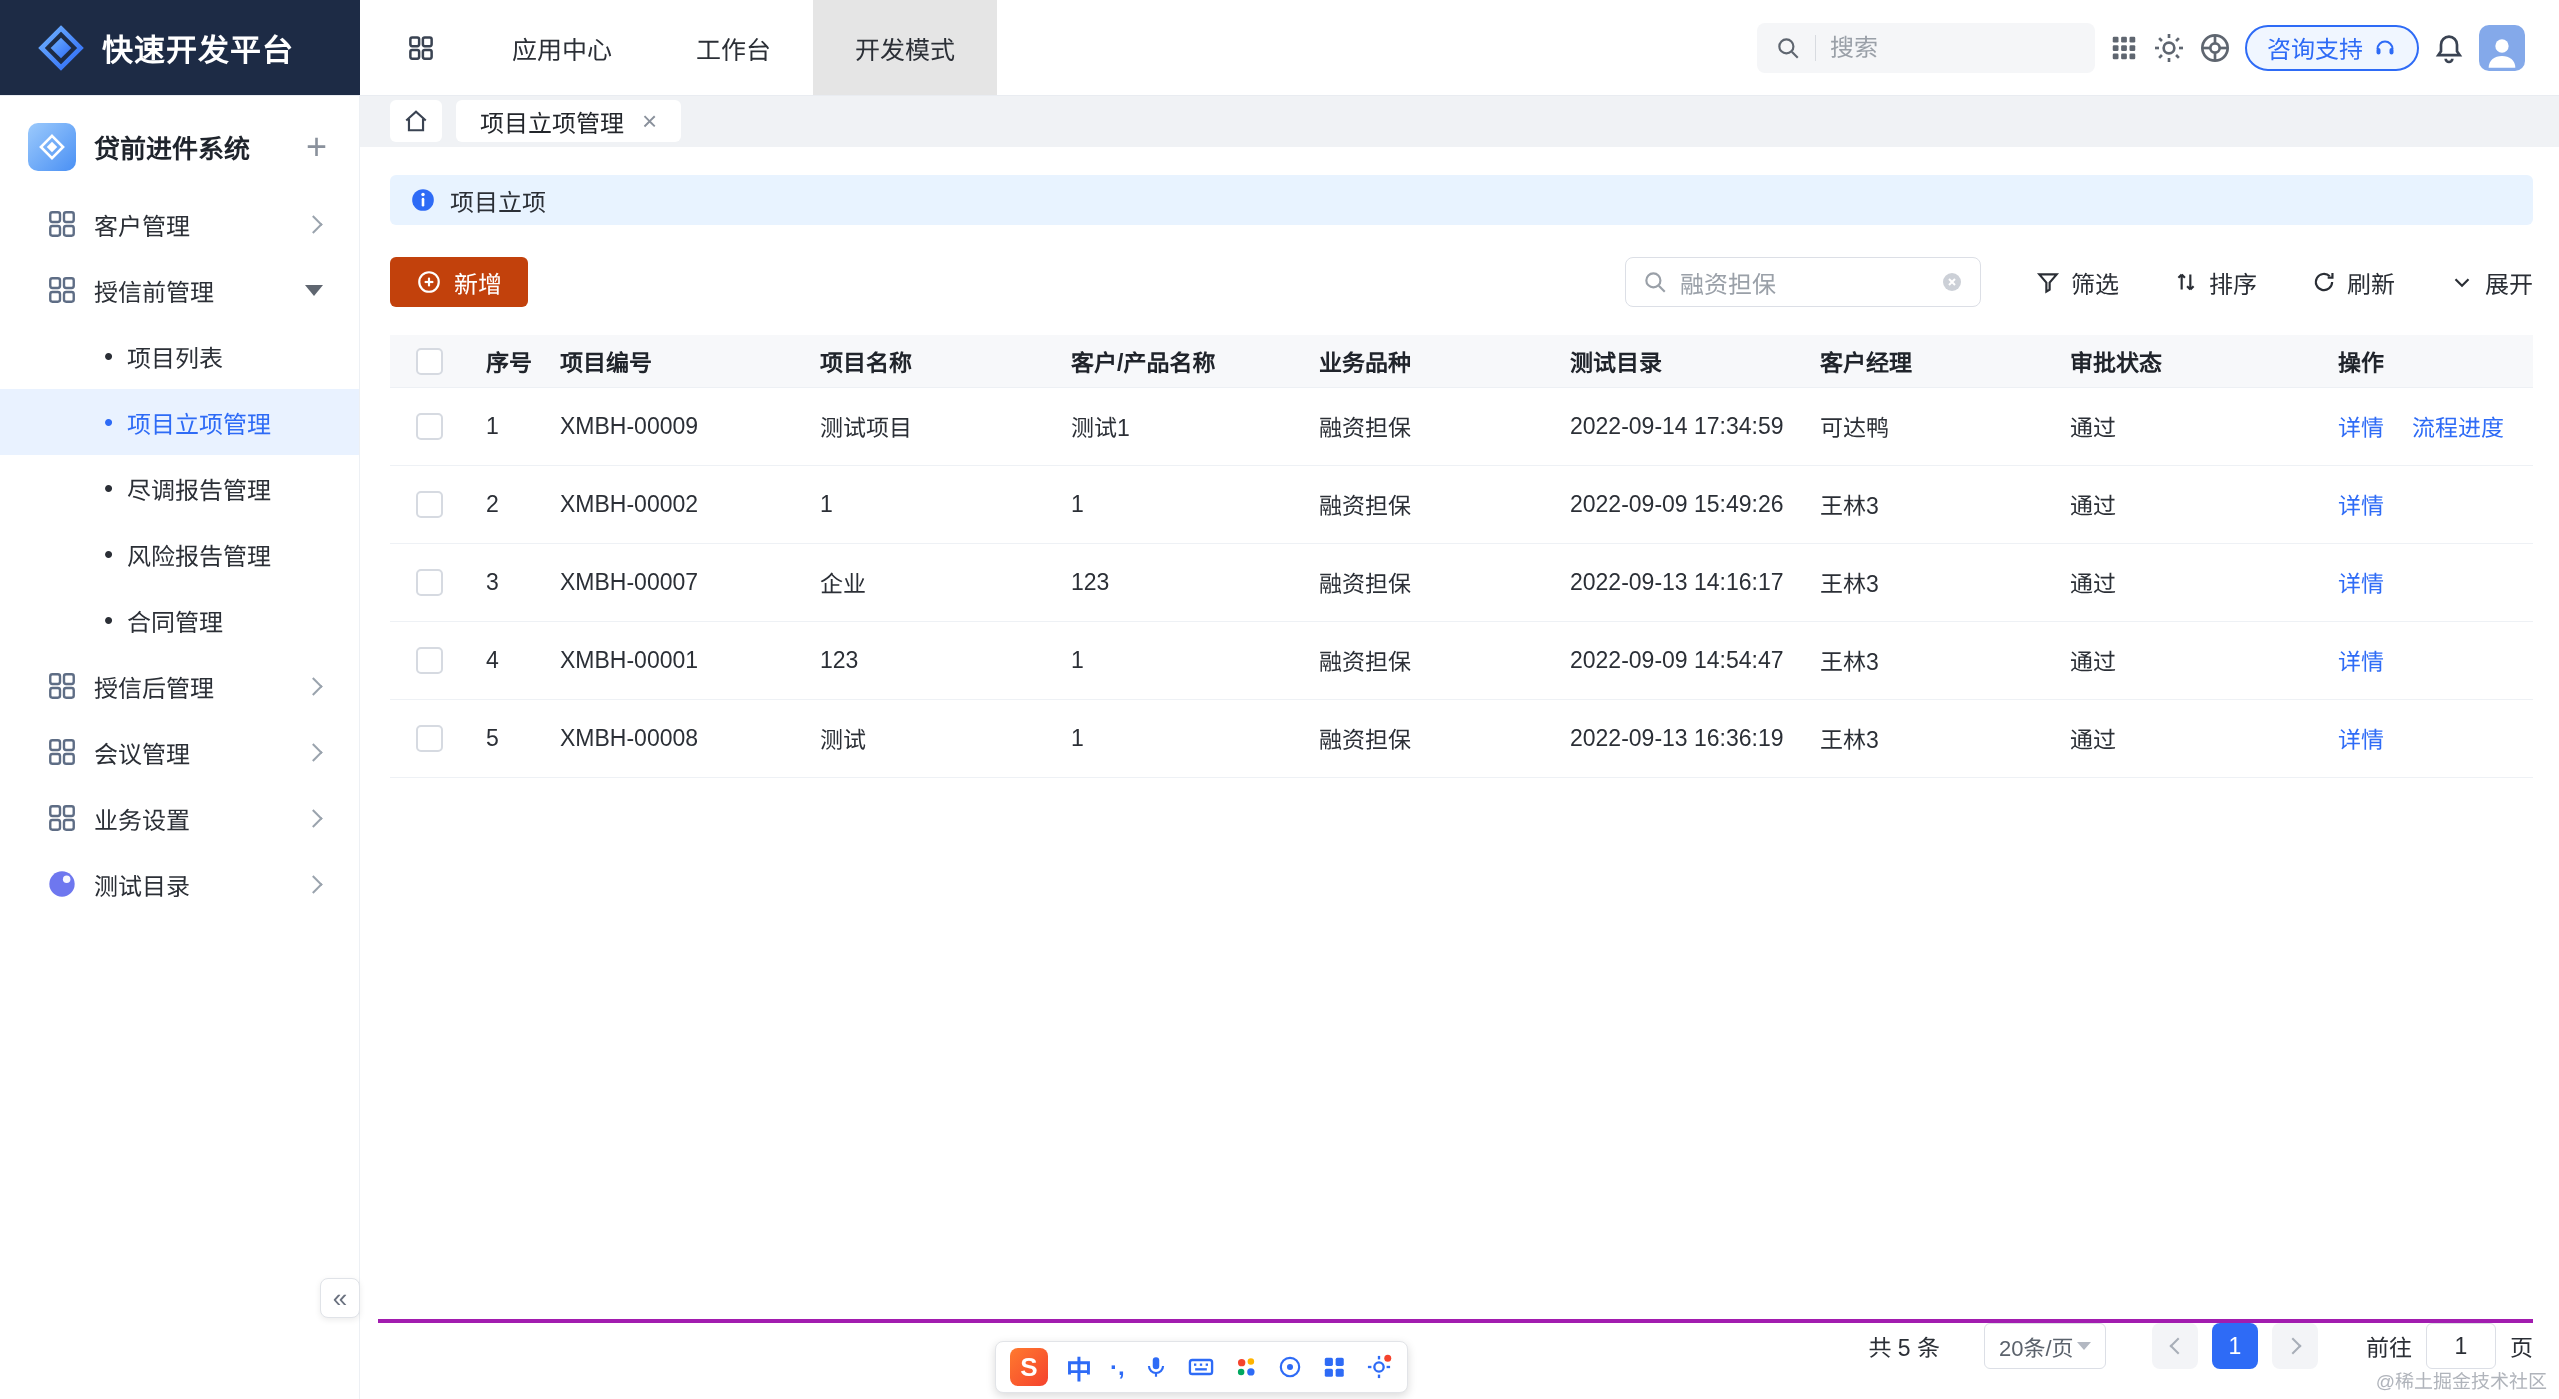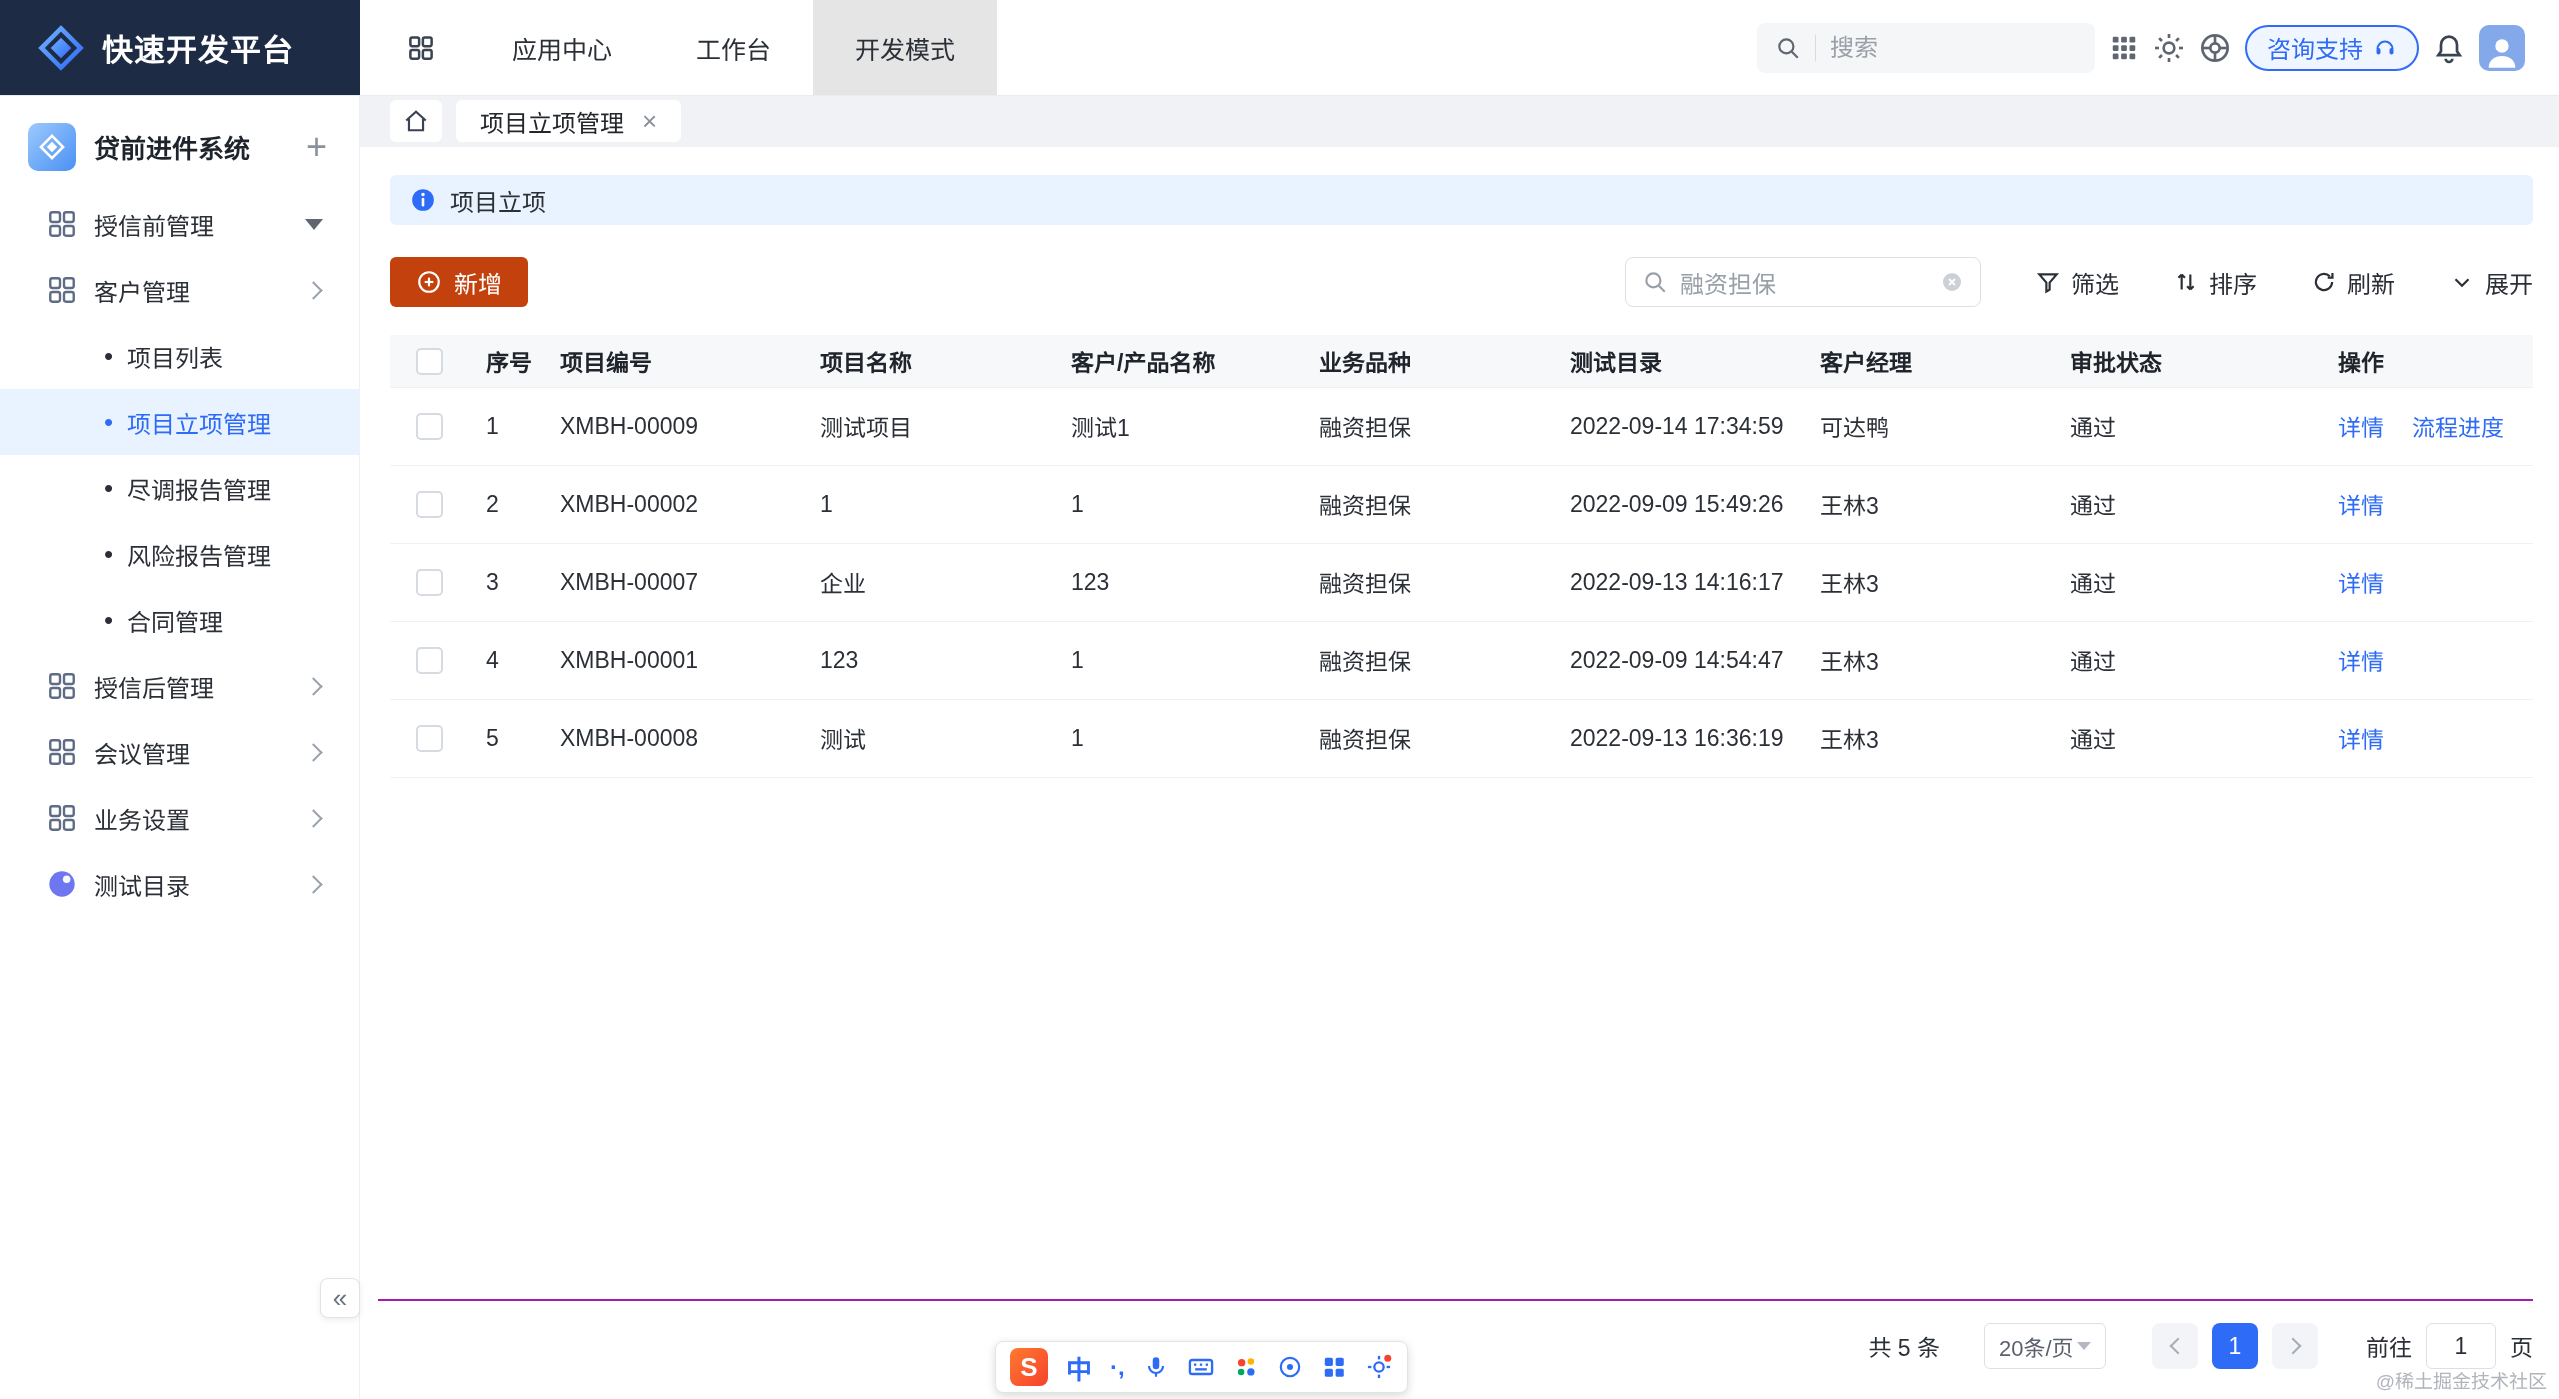--- a/index.html
+++ b/index.html
@@ -82,22 +82,22 @@
   .grid-table th { height:52px; background:#f7f8fa; font-weight:700; color:#20242b; text-align:left;
     padding-left:18px; border-bottom:1px solid #edf0f4; }
   .grid-table td { height:78px; color:#2b2f36; padding-left:18px; border-bottom:1px solid #eef1f5; }
   th.cb-col, td.cb-col { padding-left:0; text-align:center; }
   .cb { display:inline-block; width:27px; height:27px; border:2px solid #d6dae1; border-radius:5px;
     background:#fff; vertical-align:middle; cursor:pointer; }
   .op-cell { white-space:nowrap; }
   .op-link { color:#2e6bf6; margin-right:28px; cursor:pointer; text-decoration:none; font-weight:500; }
 
   
-  .footer-bar { position:absolute; left:18px; right:26px; bottom:58px; border-top:2px solid #a21caf;
-    padding-top:22px; }
+  .footer-bar { position:absolute; left:18px; right:26px; bottom:58px; border-top:4px solid #a21caf;
+    }
   .pg-row { display:flex; align-items:center; justify-content:flex-end; font-size:23px; color:#2b2f36; }
   .pg-total { margin-right:44px; }
   .pg-size { width:122px; height:46px; border:1px solid #dcdfe6; border-radius:6px; display:flex;
     align-items:center; justify-content:space-between; padding:0 14px; color:#5b626c; font-size:22px;
     cursor:pointer; margin-right:46px; }
   .sel-caret { width:0; height:0; border-left:7px solid transparent; border-right:7px solid transparent;
     border-top:8px solid #b3b8c2; }
   .pg-btn { width:46px; height:46px; border:none; border-radius:8px; background:#f3f4f7; display:flex;
     align-items:center; justify-content:center; cursor:pointer; margin-right:14px; font-family:inherit; }
   .pg-btn.cur { background:#2e6bf6; color:#fff; font-size:23px; }
@@ -240,34 +240,34 @@
   <div class="menu" id="sidebar-menu">
       <div class="menu-item">
         <span class="m-icon">
           <svg width="32" height="32" viewBox="0 0 24 24" fill="none" stroke="#5e6d85" stroke-width="1.8">
             <rect x="3.2" y="3.2" width="7.3" height="7.3" rx="1.6"></rect>
             <rect x="13.5" y="3.2" width="7.3" height="7.3" rx="1.6"></rect>
             <rect x="3.2" y="13.5" width="7.3" height="7.3" rx="1.6"></rect>
             <rect x="13.5" y="13.5" width="7.3" height="7.3" rx="1.6"></rect>
           </svg>
         </span>
-        <span class="m-label">授信前管理</span>
-        <span class="caret-down"></span>
+        <span class="m-label">客户管理</span>
+        <span class="chev-right"></span>
       </div>
       <div class="menu-item">
         <span class="m-icon">
           <svg width="32" height="32" viewBox="0 0 24 24" fill="none" stroke="#5e6d85" stroke-width="1.8">
             <rect x="3.2" y="3.2" width="7.3" height="7.3" rx="1.6"></rect>
             <rect x="13.5" y="3.2" width="7.3" height="7.3" rx="1.6"></rect>
             <rect x="3.2" y="13.5" width="7.3" height="7.3" rx="1.6"></rect>
             <rect x="13.5" y="13.5" width="7.3" height="7.3" rx="1.6"></rect>
           </svg>
         </span>
-        <span class="m-label">客户管理</span>
-        <span class="chev-right"></span>
+        <span class="m-label">授信前管理</span>
+        <span class="caret-down"></span>
       </div>
       <div class="sub-item">
         <span class="bullet">•</span>
         <span>项目列表</span>
       </div>
       <div class="sub-item active">
         <span class="bullet">•</span>
         <span>项目立项管理</span>
       </div>
       <div class="sub-item">

